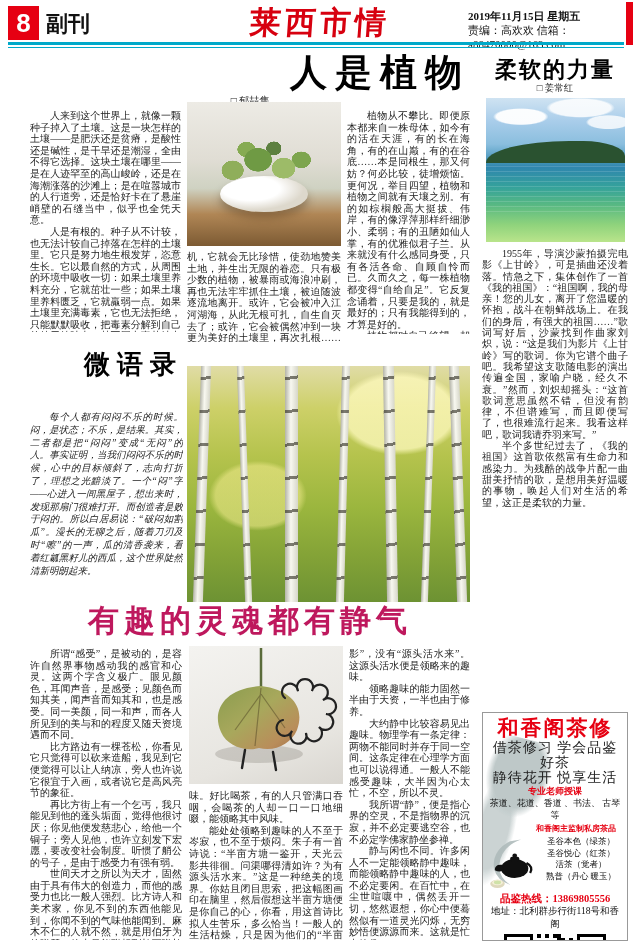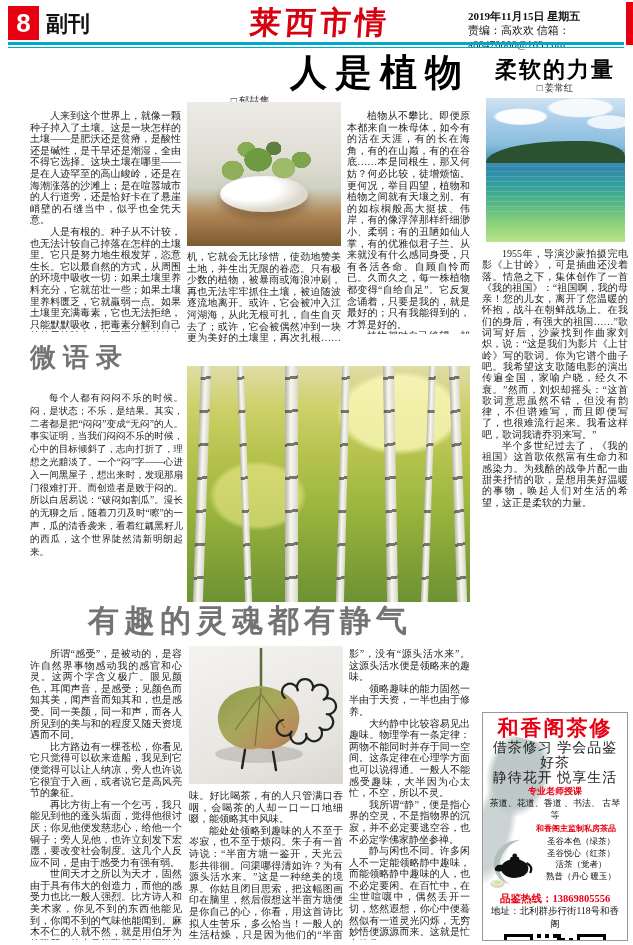--- a/index.html
+++ b/index.html
@@ -25,28 +25,28 @@
 .cols p.noind{text-indent:0}
 .m-title{left:30px;top:52px;width:440px;text-align:right;
   font:bold 37px/42px "Liberation Sans","DejaVu Sans",sans-serif;letter-spacing:8px;color:#000}
 .m-byline{left:30px;top:94px;width:440px;text-align:center;font-size:10px;color:#222}
 .m-col1{left:30px;top:110px;width:151px;height:222px}
 .m-col2{left:187px;top:251px;width:154px;height:91px}
 .m-col3{left:347px;top:110px;width:123px;height:224px}
 
 
 .wyl{left:30px;top:338px;width:153px;height:264px;overflow:hidden}
-.wyl-title{text-align:left;font:bold 26px/30px "Liberation Sans","DejaVu Sans",sans-serif;
-  letter-spacing:7px;color:#737373;margin-top:4px}
-.wyl-body{margin-top:20px;font-size:9.5px;line-height:12.8px;text-align:justify;color:#222}
+.wyl-title{text-align:right;font:bold 26px/30px "Liberation Sans","DejaVu Sans",sans-serif;
+  letter-spacing:7px;color:#000000;margin-top:11px}
+.wyl-body{margin-top:32px;font-style:italic;font-size:9.5px;line-height:12.8px;text-align:justify;color:#222}
 .wyl-body p{text-indent:2em}
 
 
 .b-title{left:30px;top:602px;width:440px;text-align:center;
-  font:bold 31px/38px "Liberation Sans","DejaVu Sans",sans-serif;letter-spacing:5px;color:#737373}
+  font:bold 31px/38px "Liberation Sans","DejaVu Sans",sans-serif;letter-spacing:5px;color:#be185d}
 .b-col1{left:30px;top:648px;width:152px;height:292px}
 .b-col2{left:189px;top:790px;width:154px;height:150px}
 .b-col3{left:349px;top:648px;width:121px;height:292px}
 
 
 .s-title{left:482px;top:57px;width:146px;text-align:center;
   font:bold 22px/26px "Liberation Sans","DejaVu Sans",sans-serif;letter-spacing:2px;color:#000}
 .s-byline{left:482px;top:82px;width:146px;text-align:center;font-size:9.5px;color:#222}
 .s-text{left:482px;top:248px;width:146px;height:460px;font-size:10px;line-height:11.3px}
 
@@ -169,21 +169,21 @@
     <div class="trunk"></div>
     <div class="trunk"></div>
     <div class="trunk"></div>
   </div>
 
   <div class="abs b-title">有趣的灵魂都有静气</div>
 
   <div class="abs cols b-col1">
     <p>所谓“感受”，是被动的，是容许自然界事物感动我的感官和心灵。这两个字含义极广。眼见颜色，耳闻声音，是感受；见颜色而知其美，闻声音而知其和，也是感受。同一美颜，同一和声，而各人所见到的美与和的程度又随天资境遇而不同。</p>
     <p>比方路边有一棵苍松，你看见它只觉得可以砍来造船，我见到它便觉得可以让人纳凉，旁人也许说它很宜于入画，或者说它是高风亮节的象征。</p>
-    <p>再比方街上有一个乞丐，我只能见到他的蓬头垢面，觉得他很讨厌；你见他便发慈悲心，给他一个铜子；旁人见他，也许立刻发下宏愿，要改变社会制度。这几个人反应不同，是由于感受力有强有弱。</p>
+    <p>再比方街上有一个乞丐，我只能见到他的蓬头垢面，觉得他很讨厌；你见他便发慈悲心，给他一个铜子；旁人见他，也许立刻发下宏愿，要改变社会制度。听惯了艄公的号子，是由于感受力有强有弱。</p>
     <p>世间天才之所以为天才，固然由于具有伟大的创造力，而他的感受力也比一般人强烈。比方诗人和美术家，你见不到的东西他能见到，你闻不到的气味他能闻到。麻木不仁的人就不然，就是用伯牙为他弹琴，他也只能联想到棉匠弹棉花。</p>
 
   </div>
 
   <div class="abs img img-leaf">
     <svg width="154" height="138" viewBox="0 0 154 138">
       <defs>
         <linearGradient id="leafg" x1="0" y1="0" x2="1" y2="1">
           <stop offset="0" stop-color="#8a9c4e"></stop>
           <stop offset="0.45" stop-color="#a8a85c"></stop>

